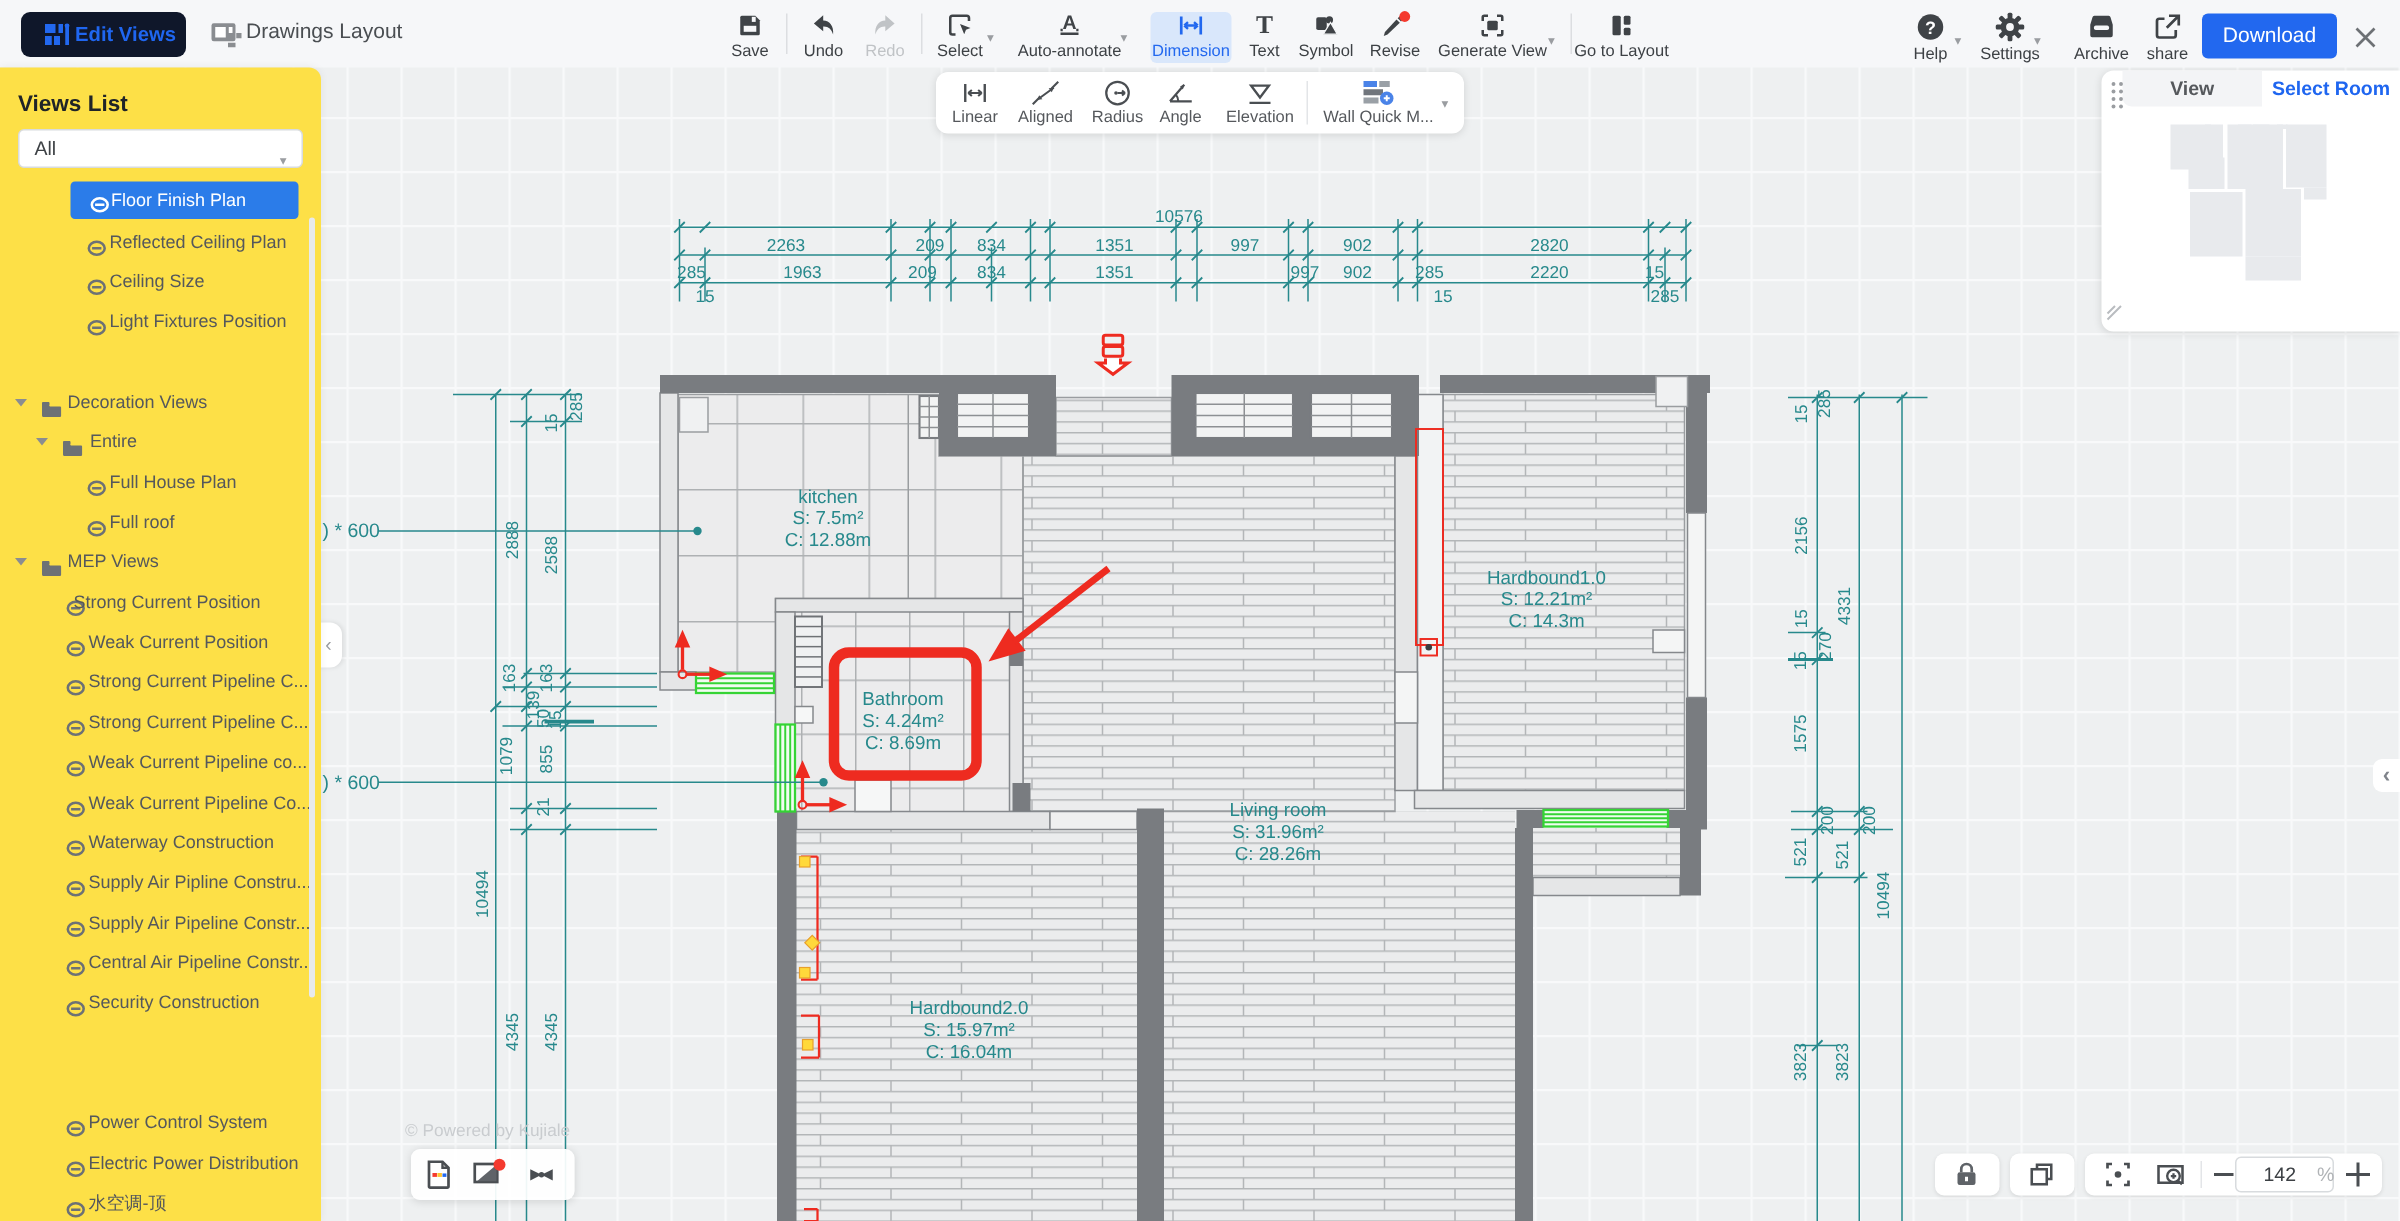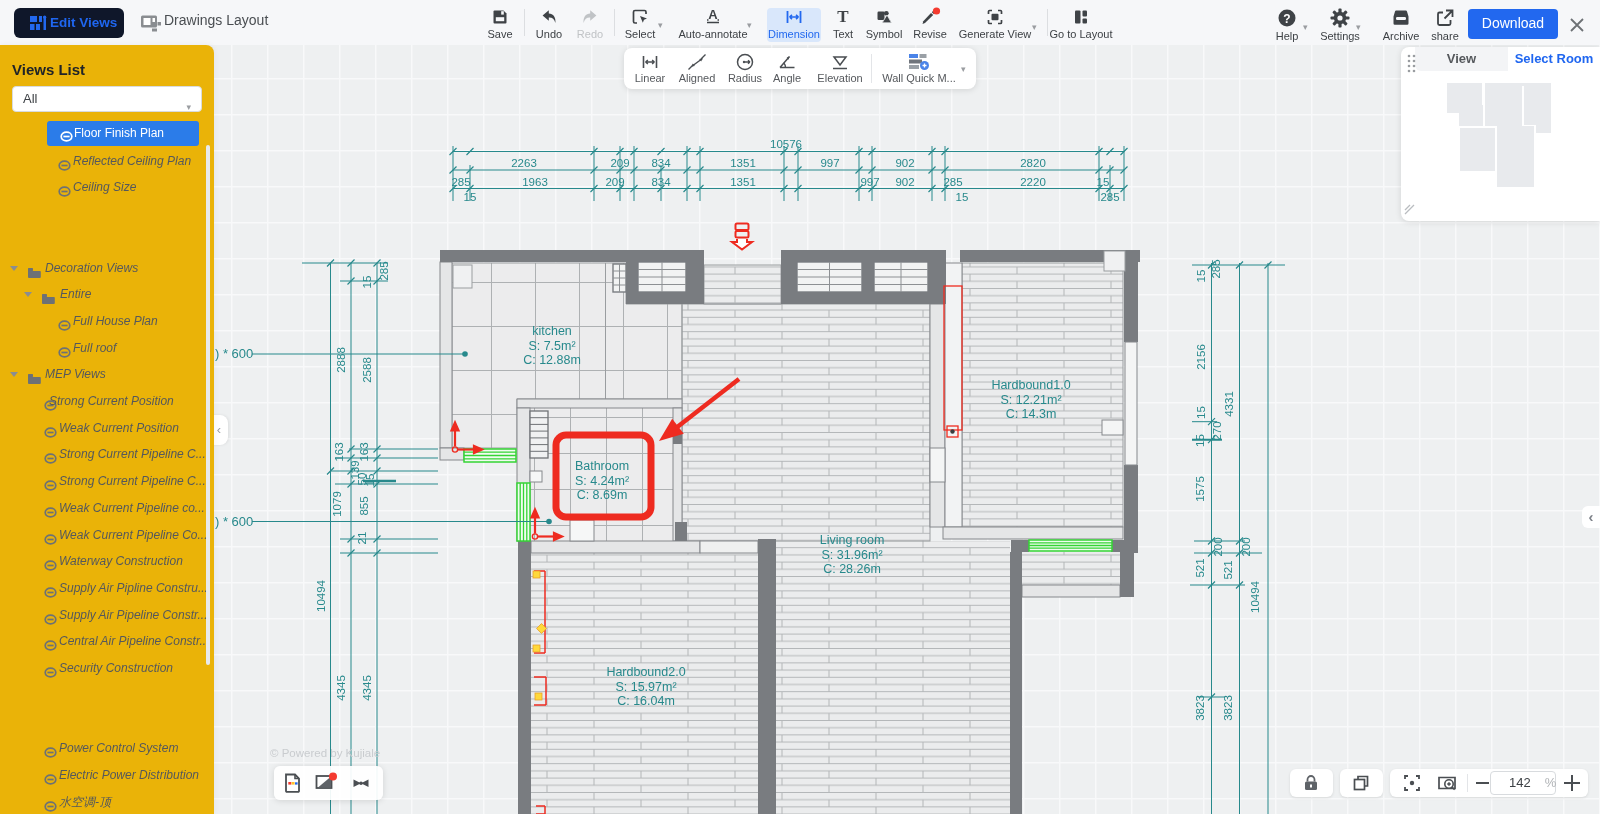--- a/index.html
+++ b/index.html
@@ -11,25 +11,25 @@
   .tb-item { position:absolute; top:7px; width:70px; text-align:center; color:#3d4145; font-size:11px; }
   .tb-item svg { display:block; margin:0 auto 1px auto; }
   .tb-label { display:block; line-height:12px; }
   .tb-div { position:absolute; top:9px; width:1px; height:27px; background:#dcdee1; }
   .caret { position:absolute; font-size:9px; color:#9a9da1; }
   #editviews { position:absolute; left:14px; top:8px; width:110px; height:30px; background:#0f172a; border-radius:6px; color:#1f66f0; font-weight:bold; font-size:13.5px; line-height:30px; }
   #editviews span { margin-left:36px; }
   #drawlayout { position:absolute; left:140px; top:12px; color:#4a4e52; font-size:14px; padding-left:24px; }
   #downloadbtn { position:absolute; left:1468px; top:9px; width:90px; height:30px; background:#2268ef; border-radius:4px; color:#fff; font-size:14px; text-align:center; line-height:29px; }
   
-  #sidebar { position:absolute; left:0; top:45px; width:214px; height:769px; background:#eab308; border-radius:0 8px 0 0; z-index:6; box-shadow:0 0 6px rgba(0,0,0,0.06); }
+  #sidebar { position:absolute; left:0; top:45px; width:214px; height:769px; background:#fde047; border-radius:0 8px 0 0; z-index:6; box-shadow:0 0 6px rgba(0,0,0,0.06); }
   #sidebar h3 { font-size:15px; color:#202428; padding:16px 0 0 12px; }
   #allsel { position:absolute; left:12px; top:41px; width:190px; height:26px; border:1px solid #d8dbde; border-radius:4px; background:#fff; font-size:13px; color:#3d4145; line-height:24px; padding-left:10px; }
   #allsel .caret { right:10px; top:8px; }
-  .row { position:absolute; height:26px; font-size:12px; color:#55585c; line-height:26px; white-space:nowrap;font-style:italic; }
+  .row { position:absolute; height:26px; font-size:12px; color:#55585c; line-height:26px; white-space:nowrap; }
   .row .eye { position:absolute; top:7px; }
   .row .txt { position:absolute; top:0; }
   .row .fold { position:absolute; top:7px; }
   #selrow { position:absolute; left:47px; width:152px; height:25px; background:#2b7ce9; border-radius:3px; color:#fff; font-size:12px; line-height:25px; }
   #sb-scroll { position:absolute; left:206px; top:100px; width:4px; height:520px; background:#e8eaec; border-radius:2px; }
   
   .panel { position:absolute; background:#fff; border-radius:8px; box-shadow:0 1px 6px rgba(0,0,0,0.12); z-index:4; }
   #subtool { left:624px; top:48px; width:352px; height:41px; }
   .st-item { position:absolute; top:4px; text-align:center; color:#55585c; font-size:11px; }
   .st-item svg { display:block; margin:0 auto 0 auto; }
@@ -472,20 +472,27 @@
         </svg></span>
       <span class="txt" style="left:73px">Reflected Ceiling Plan</span>
     </div>
 <div class="row" style="left:0;top:129.4px;width:205px">
       <span class="eye" style="left:58px"><svg width="13" height="13" viewBox="0 0 13 13">
           <ellipse cx="6.5" cy="6.5" rx="5.3" ry="4.3" fill="none" stroke="#6d7175" stroke-width="1.7"></ellipse>
           <line x1="3.4" y1="6.5" x2="9.6" y2="6.5" stroke="#6d7175" stroke-width="1.7"></line>
         </svg></span>
       <span class="txt" style="left:73px">Ceiling Size</span>
     </div>
+<div class="row" style="left:0;top:156.1px;width:205px">
+      <span class="eye" style="left:58px"><svg width="13" height="13" viewBox="0 0 13 13">
+          <ellipse cx="6.5" cy="6.5" rx="5.3" ry="4.3" fill="none" stroke="#6d7175" stroke-width="1.7"></ellipse>
+          <line x1="3.4" y1="6.5" x2="9.6" y2="6.5" stroke="#6d7175" stroke-width="1.7"></line>
+        </svg></span>
+      <span class="txt" style="left:73px">Light Fixtures Position</span>
+    </div>
 <div class="row" style="left:0;top:209.5px;width:205px">
       <span style="position:absolute;left:10px;top:11px;width:0;height:0;border-top:5px solid #8a8d91;border-left:4px solid transparent;border-right:4px solid transparent"></span>
       <span class="fold" style="left:27px"><svg width="14" height="12" viewBox="0 0 14 12">
           <path d="M1 2.5 h4l1.3 1.5H13a.8.8 0 0 1 .8.8V10a1 1 0 0 1-1 1H2a1 1 0 0 1-1-1z" fill="#6d7175"></path>
           <rect x="1" y="1" width="5" height="2.5" rx="0.6" fill="#6d7175"></rect>
         </svg></span>
       <span class="txt" style="left:45px">Decoration Views</span>
     </div>
 <div class="row" style="left:0;top:236.2px;width:205px">
       <span style="position:absolute;left:24px;top:11px;width:0;height:0;border-top:5px solid #8a8d91;border-left:4px solid transparent;border-right:4px solid transparent"></span>

